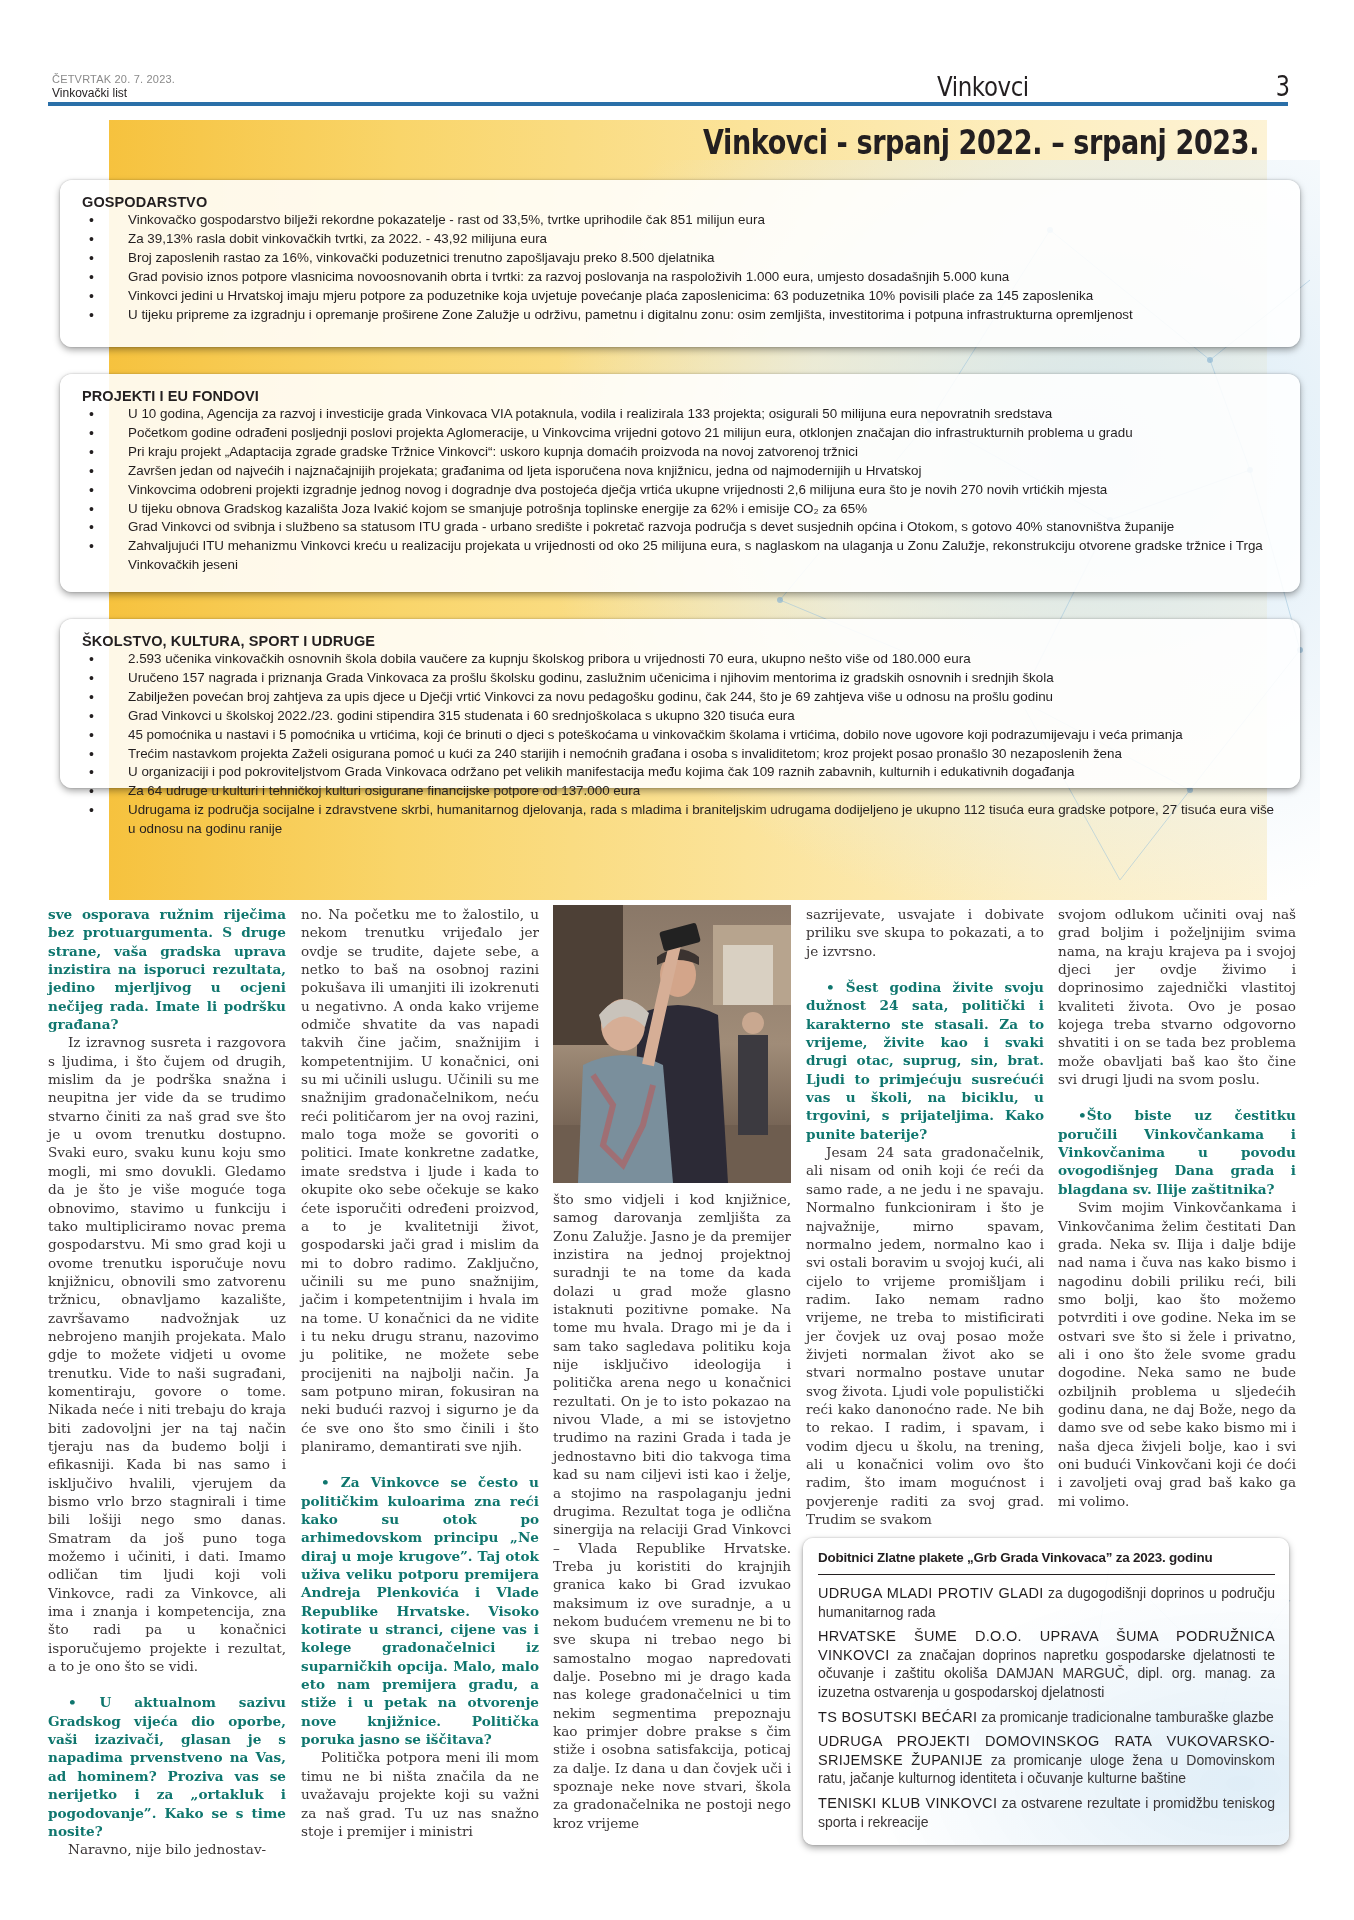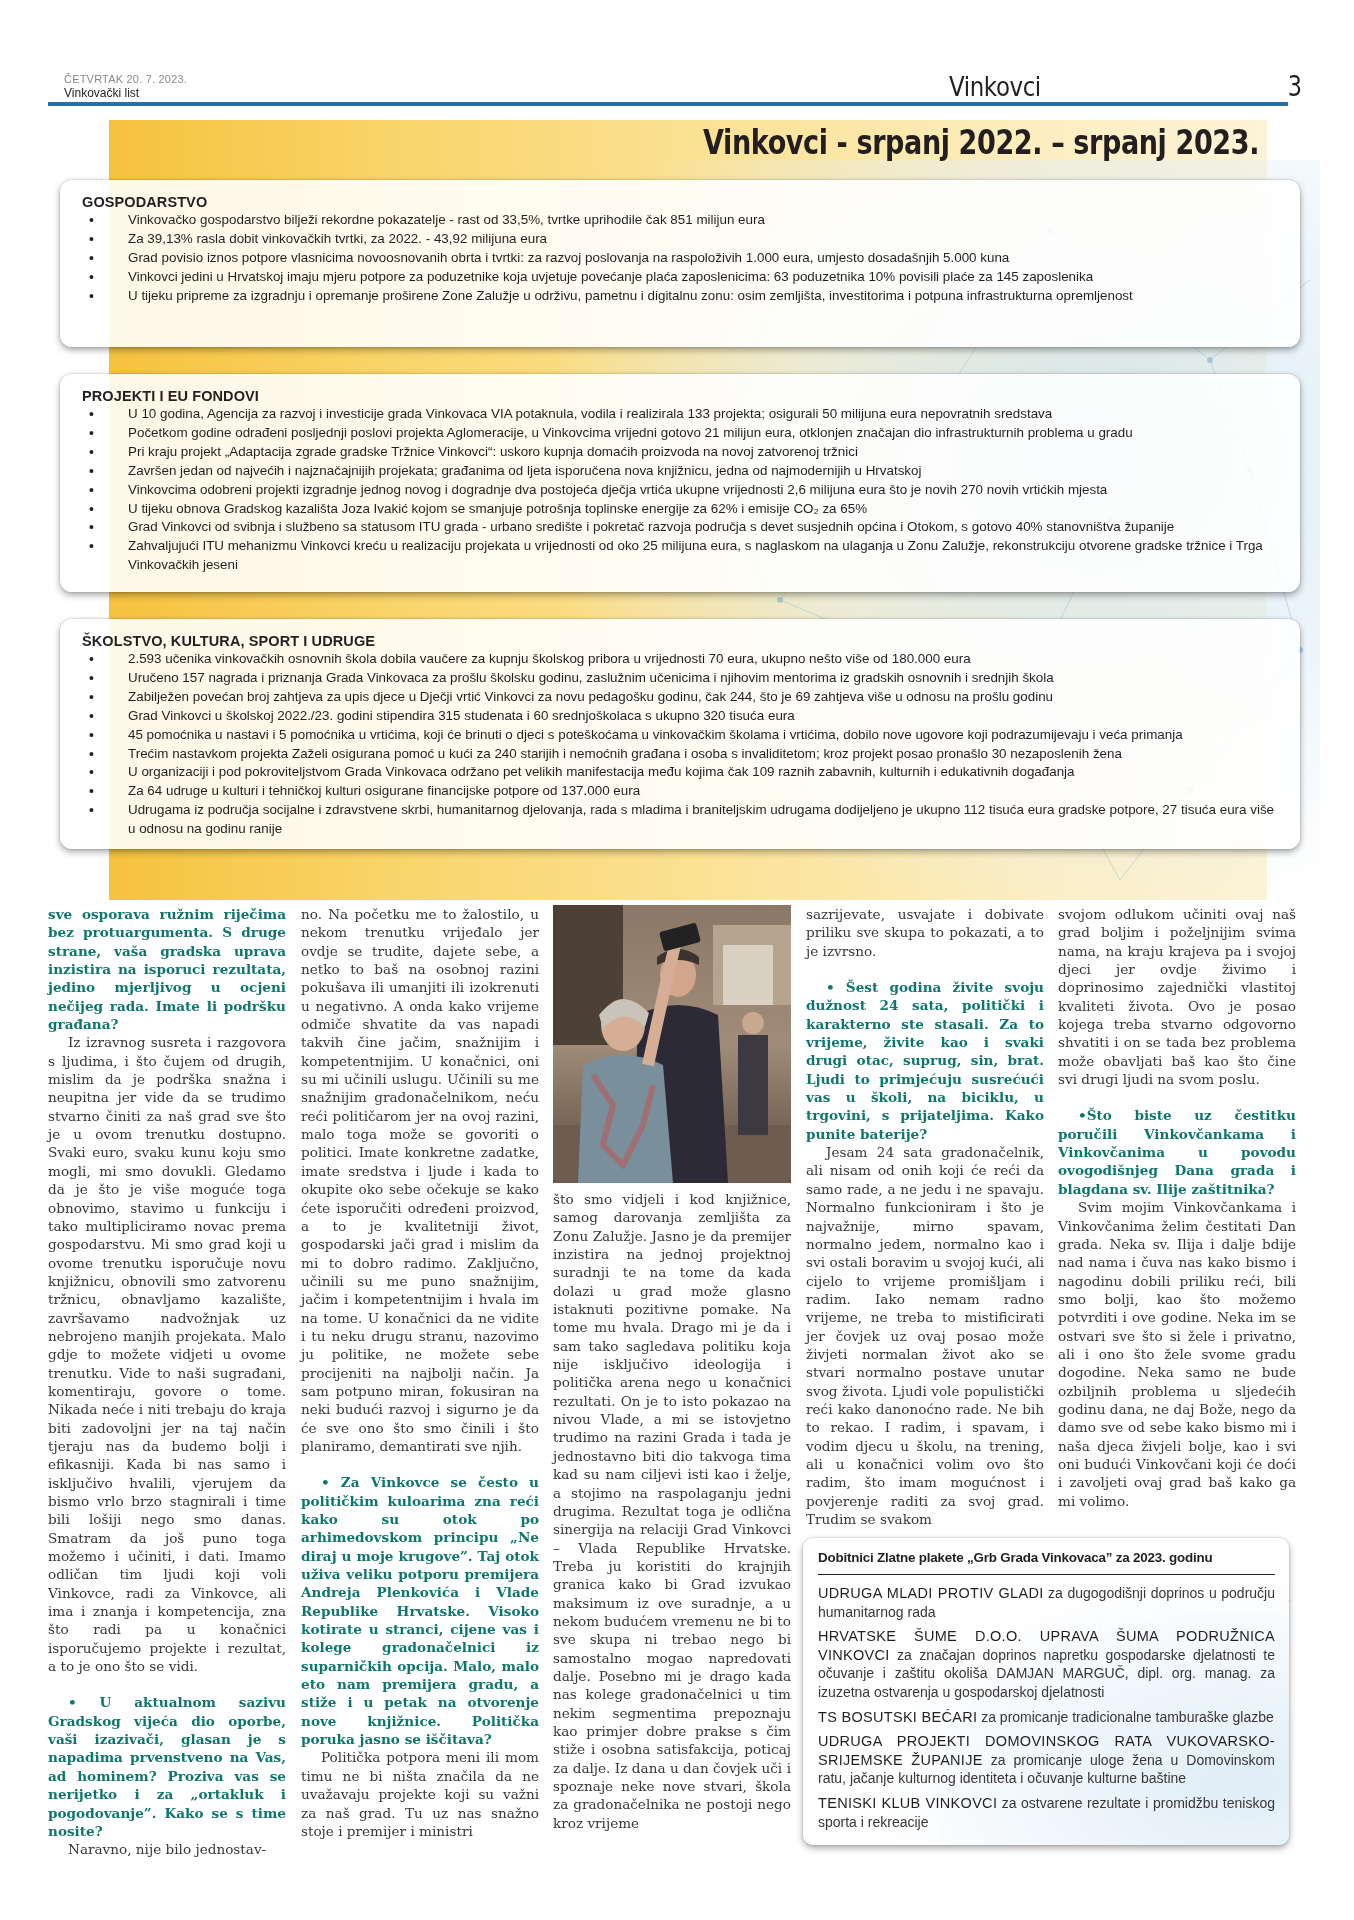--- a/index.html
+++ b/index.html
@@ -1,20 +1,20 @@
 <!DOCTYPE html>
 <html><head>
 <meta charset="utf-8">
 <style>
   * { box-sizing: border-box; margin: 0; padding: 0; }
   html, body { width: 1354px; height: 1920px; background: #ffffff; overflow: hidden; }
   body { position: relative; font-family: "Liberation Sans", "DejaVu Sans", sans-serif; color: #231f20; }
 
   
-  .masthead { position: absolute; left: 64px; top: 70px; width: 1240px; height: 36px; }
+  .masthead { position: absolute; left: 52px; top: 70px; width: 1240px; height: 36px; }
   .mh-date { position: absolute; left: 0; top: 3px; font-size: 11px; color: #8a8a8a; letter-spacing: 0.2px; }
   .mh-paper { position: absolute; left: 0; top: 16px; font-size: 12px; color: #231f20; }
   .mh-section { position: absolute; left: 885px; top: 1px; font-size: 27px; font-family: "DejaVu Sans", sans-serif; font-weight: normal; color: #231f20; letter-spacing: -0.5px; transform: scaleX(0.85); transform-origin: left top; }
   .mh-page { position: absolute; right: 0; top: 0; font-size: 28px; color: #231f20; font-family: "DejaVu Sans", sans-serif; transform: scaleX(0.8); }
   .mh-rule { position: absolute; left: 48px; top: 102px; width: 1240px; height: 4px; background: #2a6fa8; }
 
   
   .bg-yellow { position: absolute; left: 109px; top: 120px; width: 1158px; height: 780px;
      background: linear-gradient(90deg, #f6c23e 0%, #f9d56a 25%, #fbe39a 55%, #fdeec0 80%, #fdf3d6 100%); }
   .bg-blue { position: absolute; left: 560px; top: 160px; width: 760px; height: 740px;
@@ -26,21 +26,21 @@
 
   
   .info-box { position: absolute; left: 60px; width: 1240px; background: rgba(255,255,255,0.88);
      border-radius: 12px; box-shadow: 0 3px 7px rgba(0,0,0,0.35), 0 0 2px rgba(0,0,0,0.25); padding: 14px 20px 10px 22px; }
   .info-box h2 { font-size: 14.5px; font-weight: bold; color: #231f20; margin-bottom: 1px; letter-spacing: 0.1px; }
   .info-box ul { list-style: none; }
   .info-box li { position: relative; padding-left: 46px; font-size: 13.4px; line-height: 18.9px; color: #231f20; }
   .info-box li::before { content: "•"; position: absolute; left: 7px; top: 0; font-size: 14px; }
   .box1 { top: 180px; height: 167px; }
   .box2 { top: 374px; height: 218px; }
-  .box3 { top: 619px; height: 230px; }
+  .box3 { top: 619px; height: 169px; }
 
   
   .col { position: absolute; top: 905px; width: 238px; font-family: "DejaVu Serif", "Liberation Serif", serif; font-size: 13.6px; line-height: 18.35px; color: #3a3536; text-align: justify; hyphens: manual; }
   .col p { text-indent: 0; }
   .col .q { font-weight: bold; color: #0f766e; }
   .col .ans { text-indent: 20px; }
   .col .gap { height: 18px; }
   .col .qb { text-indent: 20px; }
   .c1 { left: 48px; }
   .c2 { left: 301px; }
@@ -110,20 +110,21 @@
   </g>
 </svg>
 
 <div class="banner-title"><span class="b1">Vinkovci</span><span> - srpanj 2022. – srpanj 2023.</span></div>
 
 <div class="info-box box1">
   <h2>GOSPODARSTVO</h2>
   <ul>
     <li>Vinkovačko gospodarstvo bilježi rekordne pokazatelje - rast od 33,5%, tvrtke uprihodile čak 851 milijun eura</li>
     <li>Za 39,13% rasla dobit vinkovačkih tvrtki, za 2022. - 43,92 milijuna eura</li>
+    <li>Broj zaposlenih rastao za 16%, vinkovački poduzetnici trenutno zapošljavaju preko 8.500 djelatnika</li>
     <li>Grad povisio iznos potpore vlasnicima novoosnovanih obrta i tvrtki: za razvoj poslovanja na raspoloživih 1.000 eura, umjesto dosadašnjih 5.000 kuna</li>
     <li>Vinkovci jedini u Hrvatskoj imaju mjeru potpore za poduzetnike koja uvjetuje povećanje plaća zaposlenicima: 63 poduzetnika 10% povisili plaće za 145 zaposlenika</li>
     <li>U tijeku pripreme za izgradnju i opremanje proširene Zone Zalužje u održivu, pametnu i digitalnu zonu: osim zemljišta, investitorima i potpuna infrastrukturna opremljenost</li>
   </ul>
 </div>
 
 <div class="info-box box2">
   <h2>PROJEKTI I EU FONDOVI</h2>
   <ul>
     <li>U 10 godina, Agencija za razvoj i investicije grada Vinkovaca VIA potaknula, vodila i realizirala 133 projekta; osigurali 50 milijuna eura nepovratnih sredstava</li>

